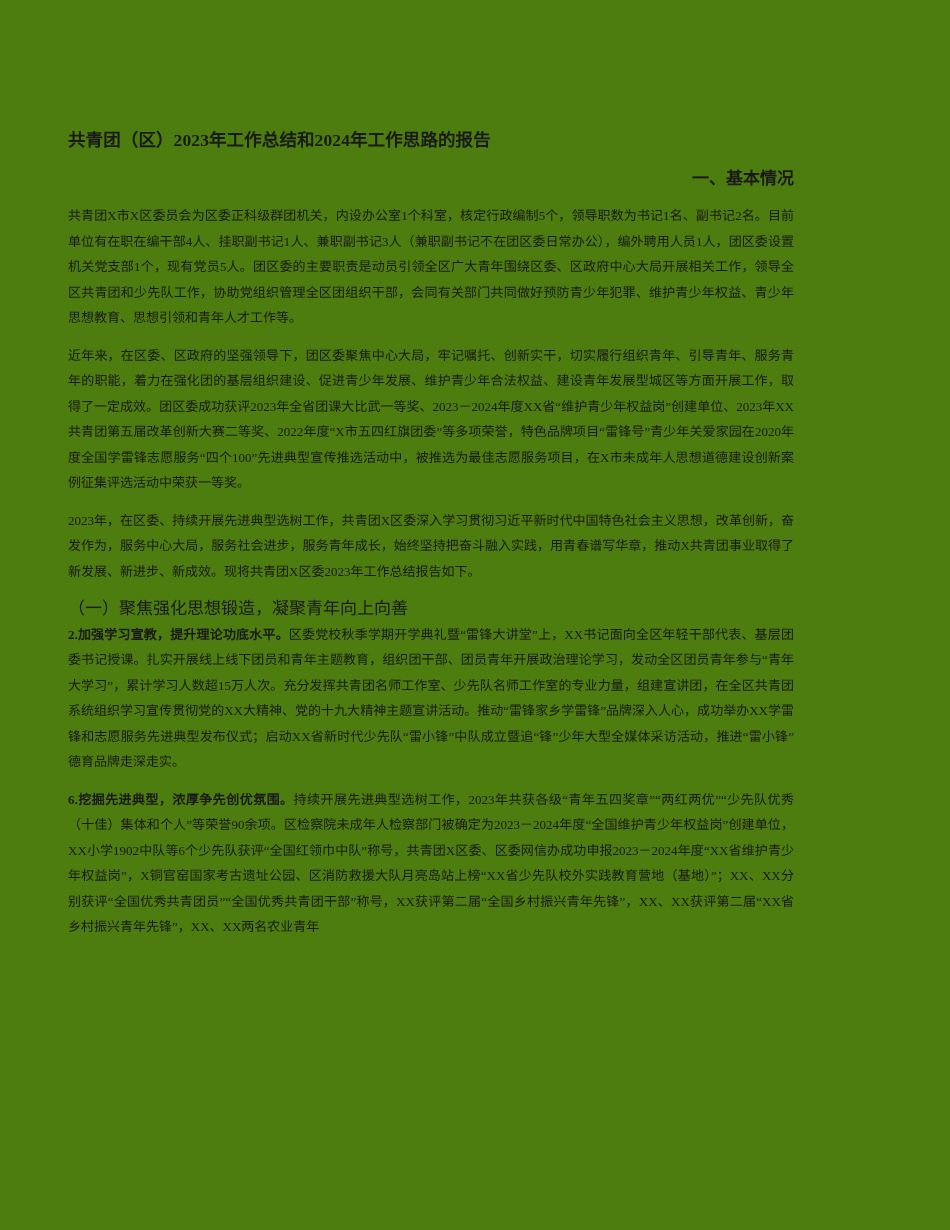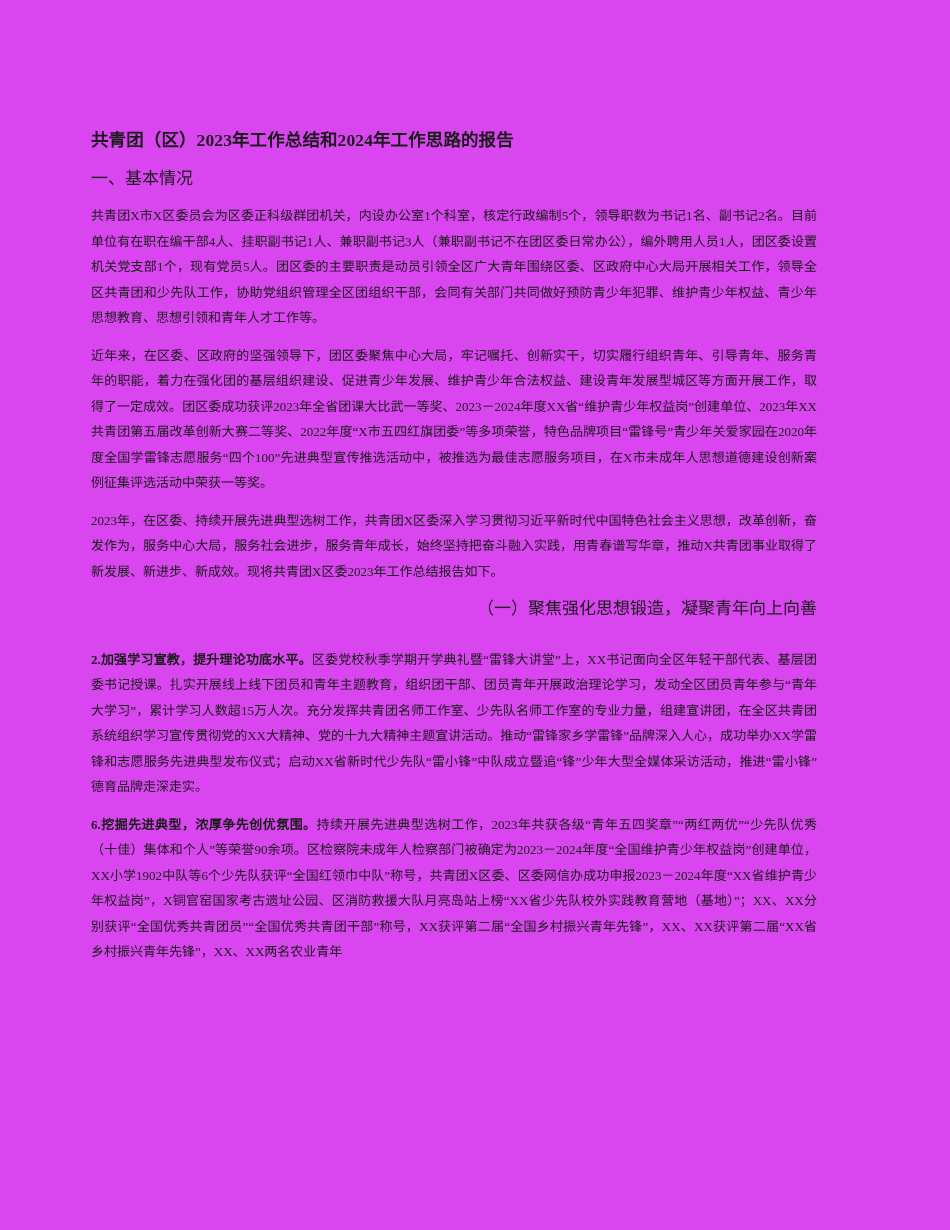--- a/index.html
+++ b/index.html
@@ -13,47 +13,47 @@
     overflow: hidden;
     font-family: "Liberation Serif", "DejaVu Serif", serif;
     color: #1a1a1a;
     -webkit-font-smoothing: antialiased;
   }
   .page {
     position: relative;
     width: 950px;
     height: 1230px;
     box-sizing: border-box;
-    padding: 128px 112px 0 91px;
-    background: #d946ef;
+    padding: 128px 112px 0 68px;
+    background: #4d7c0f;
   }
   .doc-body {
     width: 726px;
   }
   .doc-title {
     font-size: 17.5px;
     font-weight: bold;
     line-height: 25.5px;
     margin: 0 0 12px 0;
     letter-spacing: 0.1px;
     text-align: left;
   }
   .section-heading {
     font-size: 17px;
-    font-weight: normal;
+    font-weight: bold;
     line-height: 25.5px;
     margin: 0 0 12px 0;
-    text-align: left;
+    text-align: right;
   }
   .sub-heading {
     font-size: 17px;
     font-weight: normal;
     line-height: 25.5px;
-    margin: 0 0 25px 0;
-    text-align: right;
+    margin: 0 0 0 0;
+    text-align: left;
   }
   p.para {
     font-size: 13px;
     line-height: 25.5px;
     margin: 0 0 12px 0;
     text-align: justify;
     text-justify: inter-ideograph;
     text-align-last: left;
     word-break: break-all;
   }

